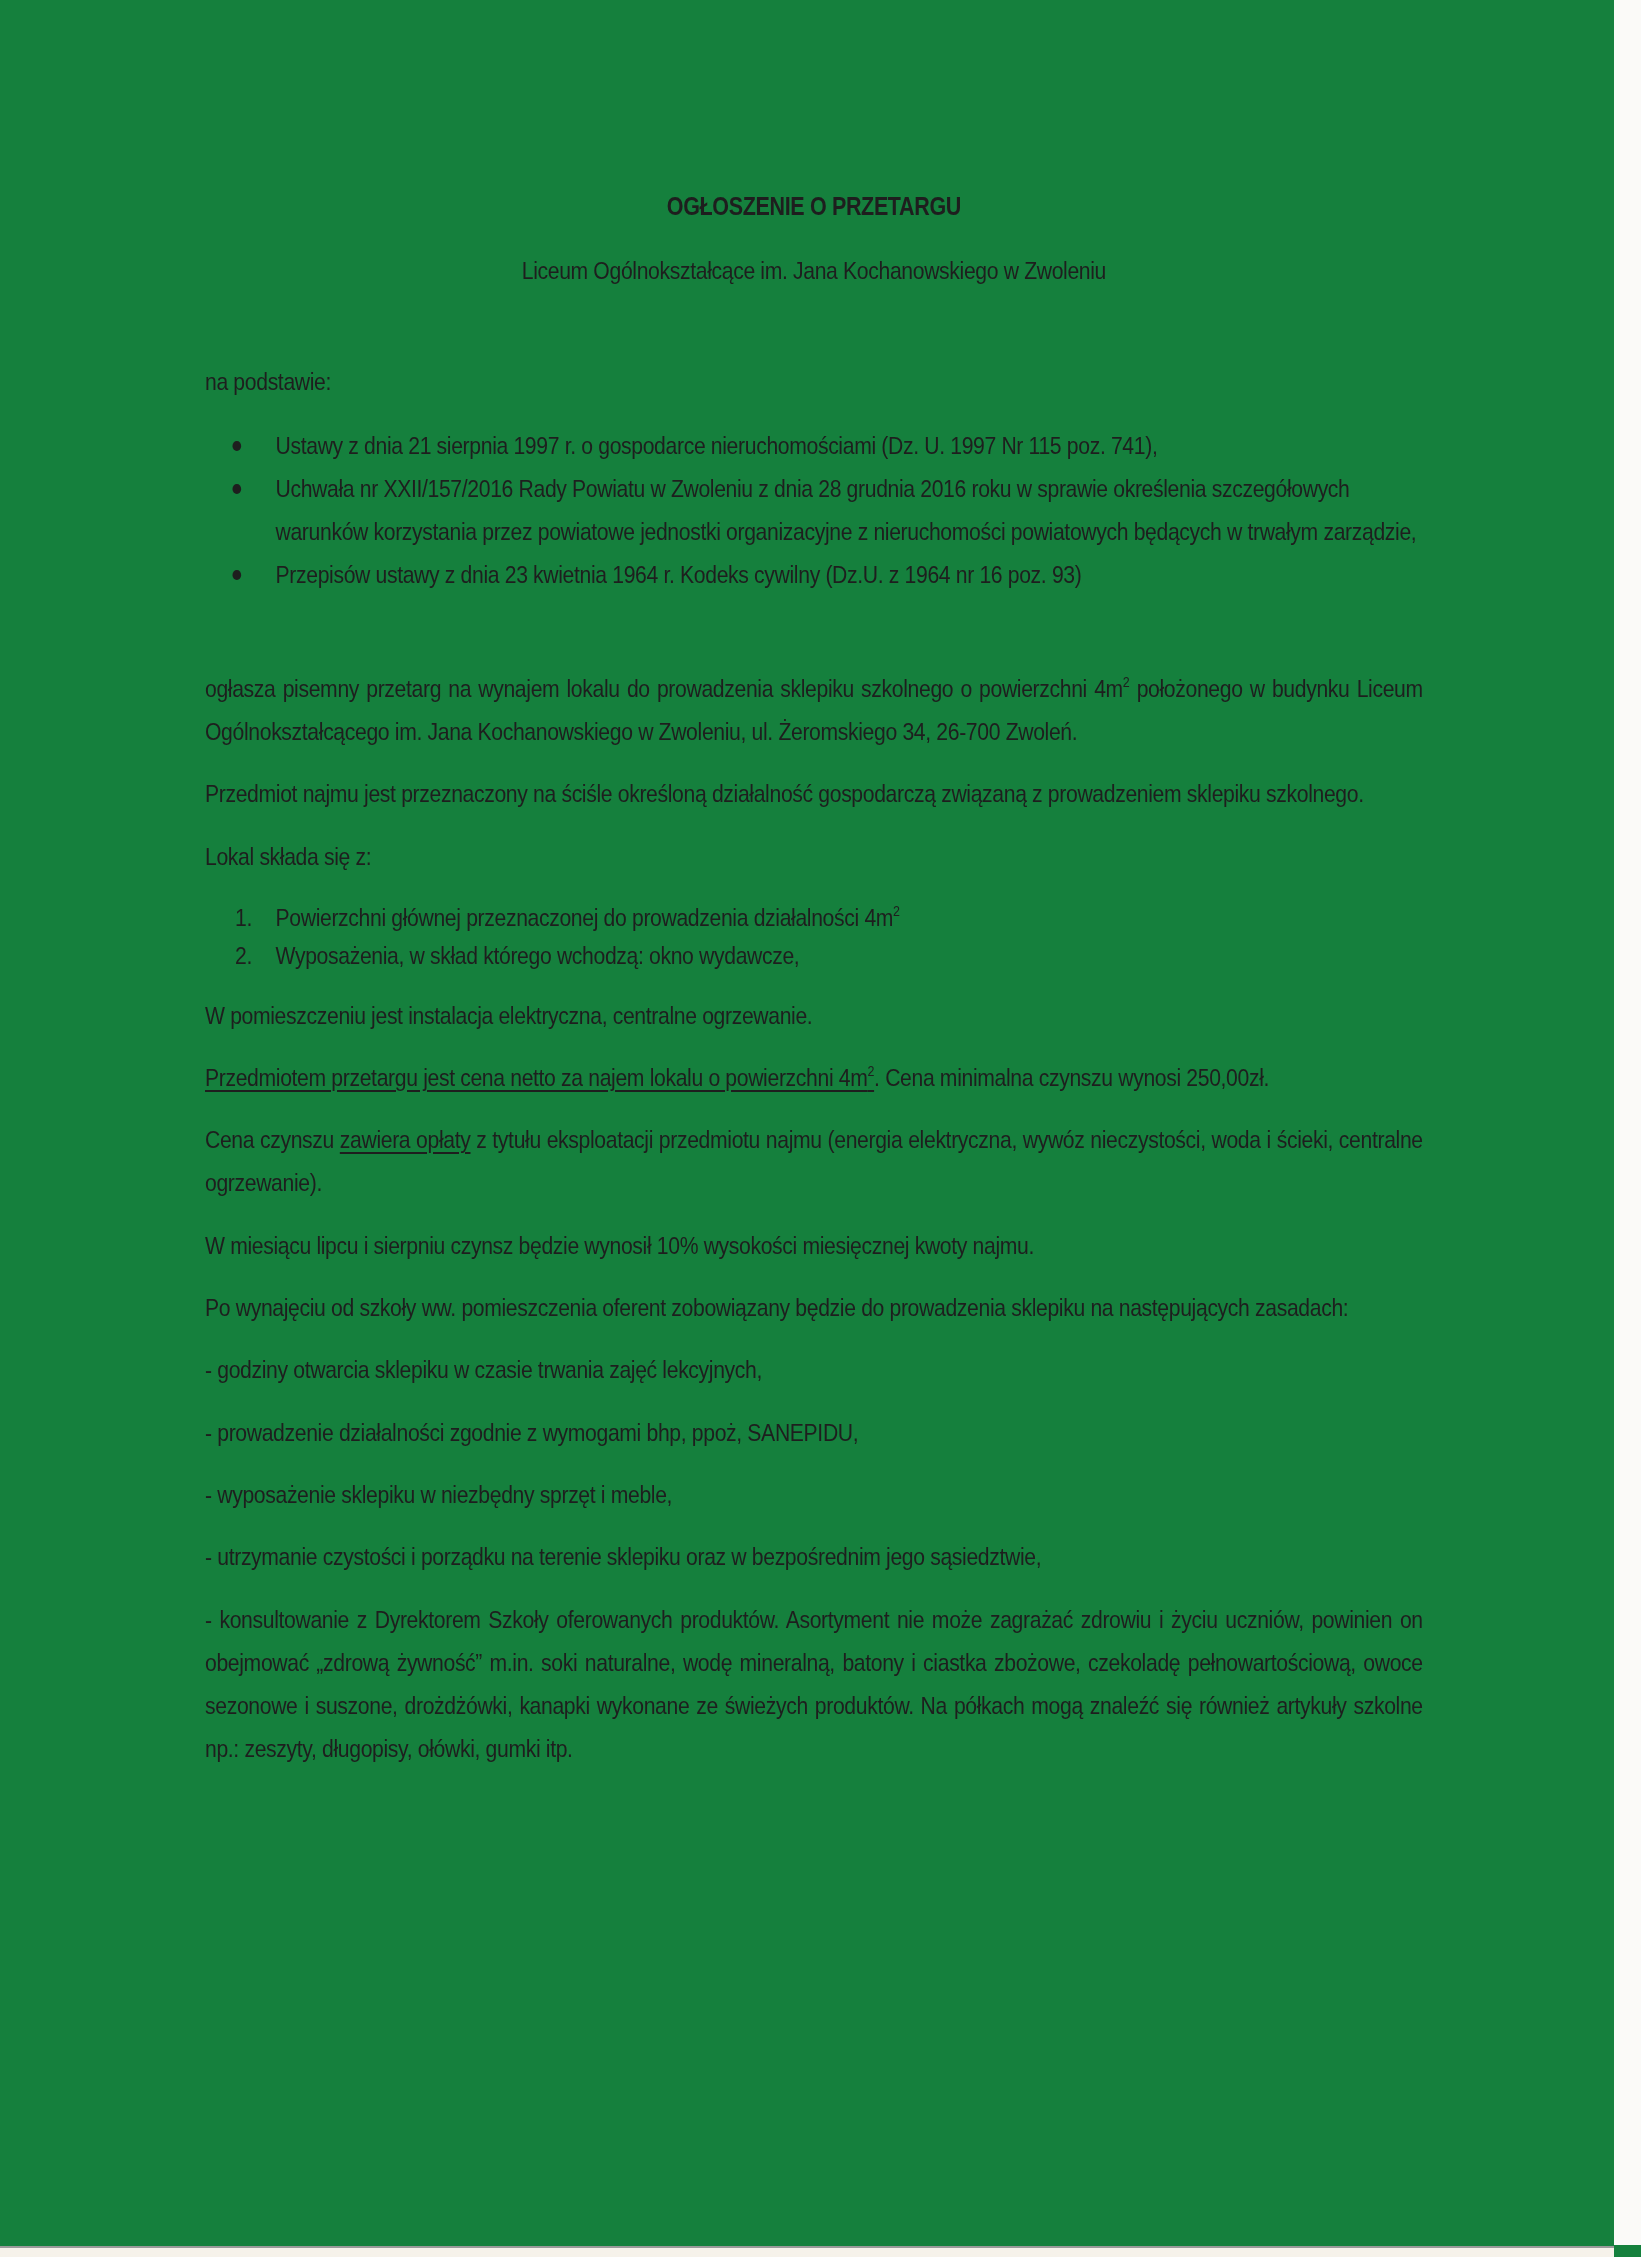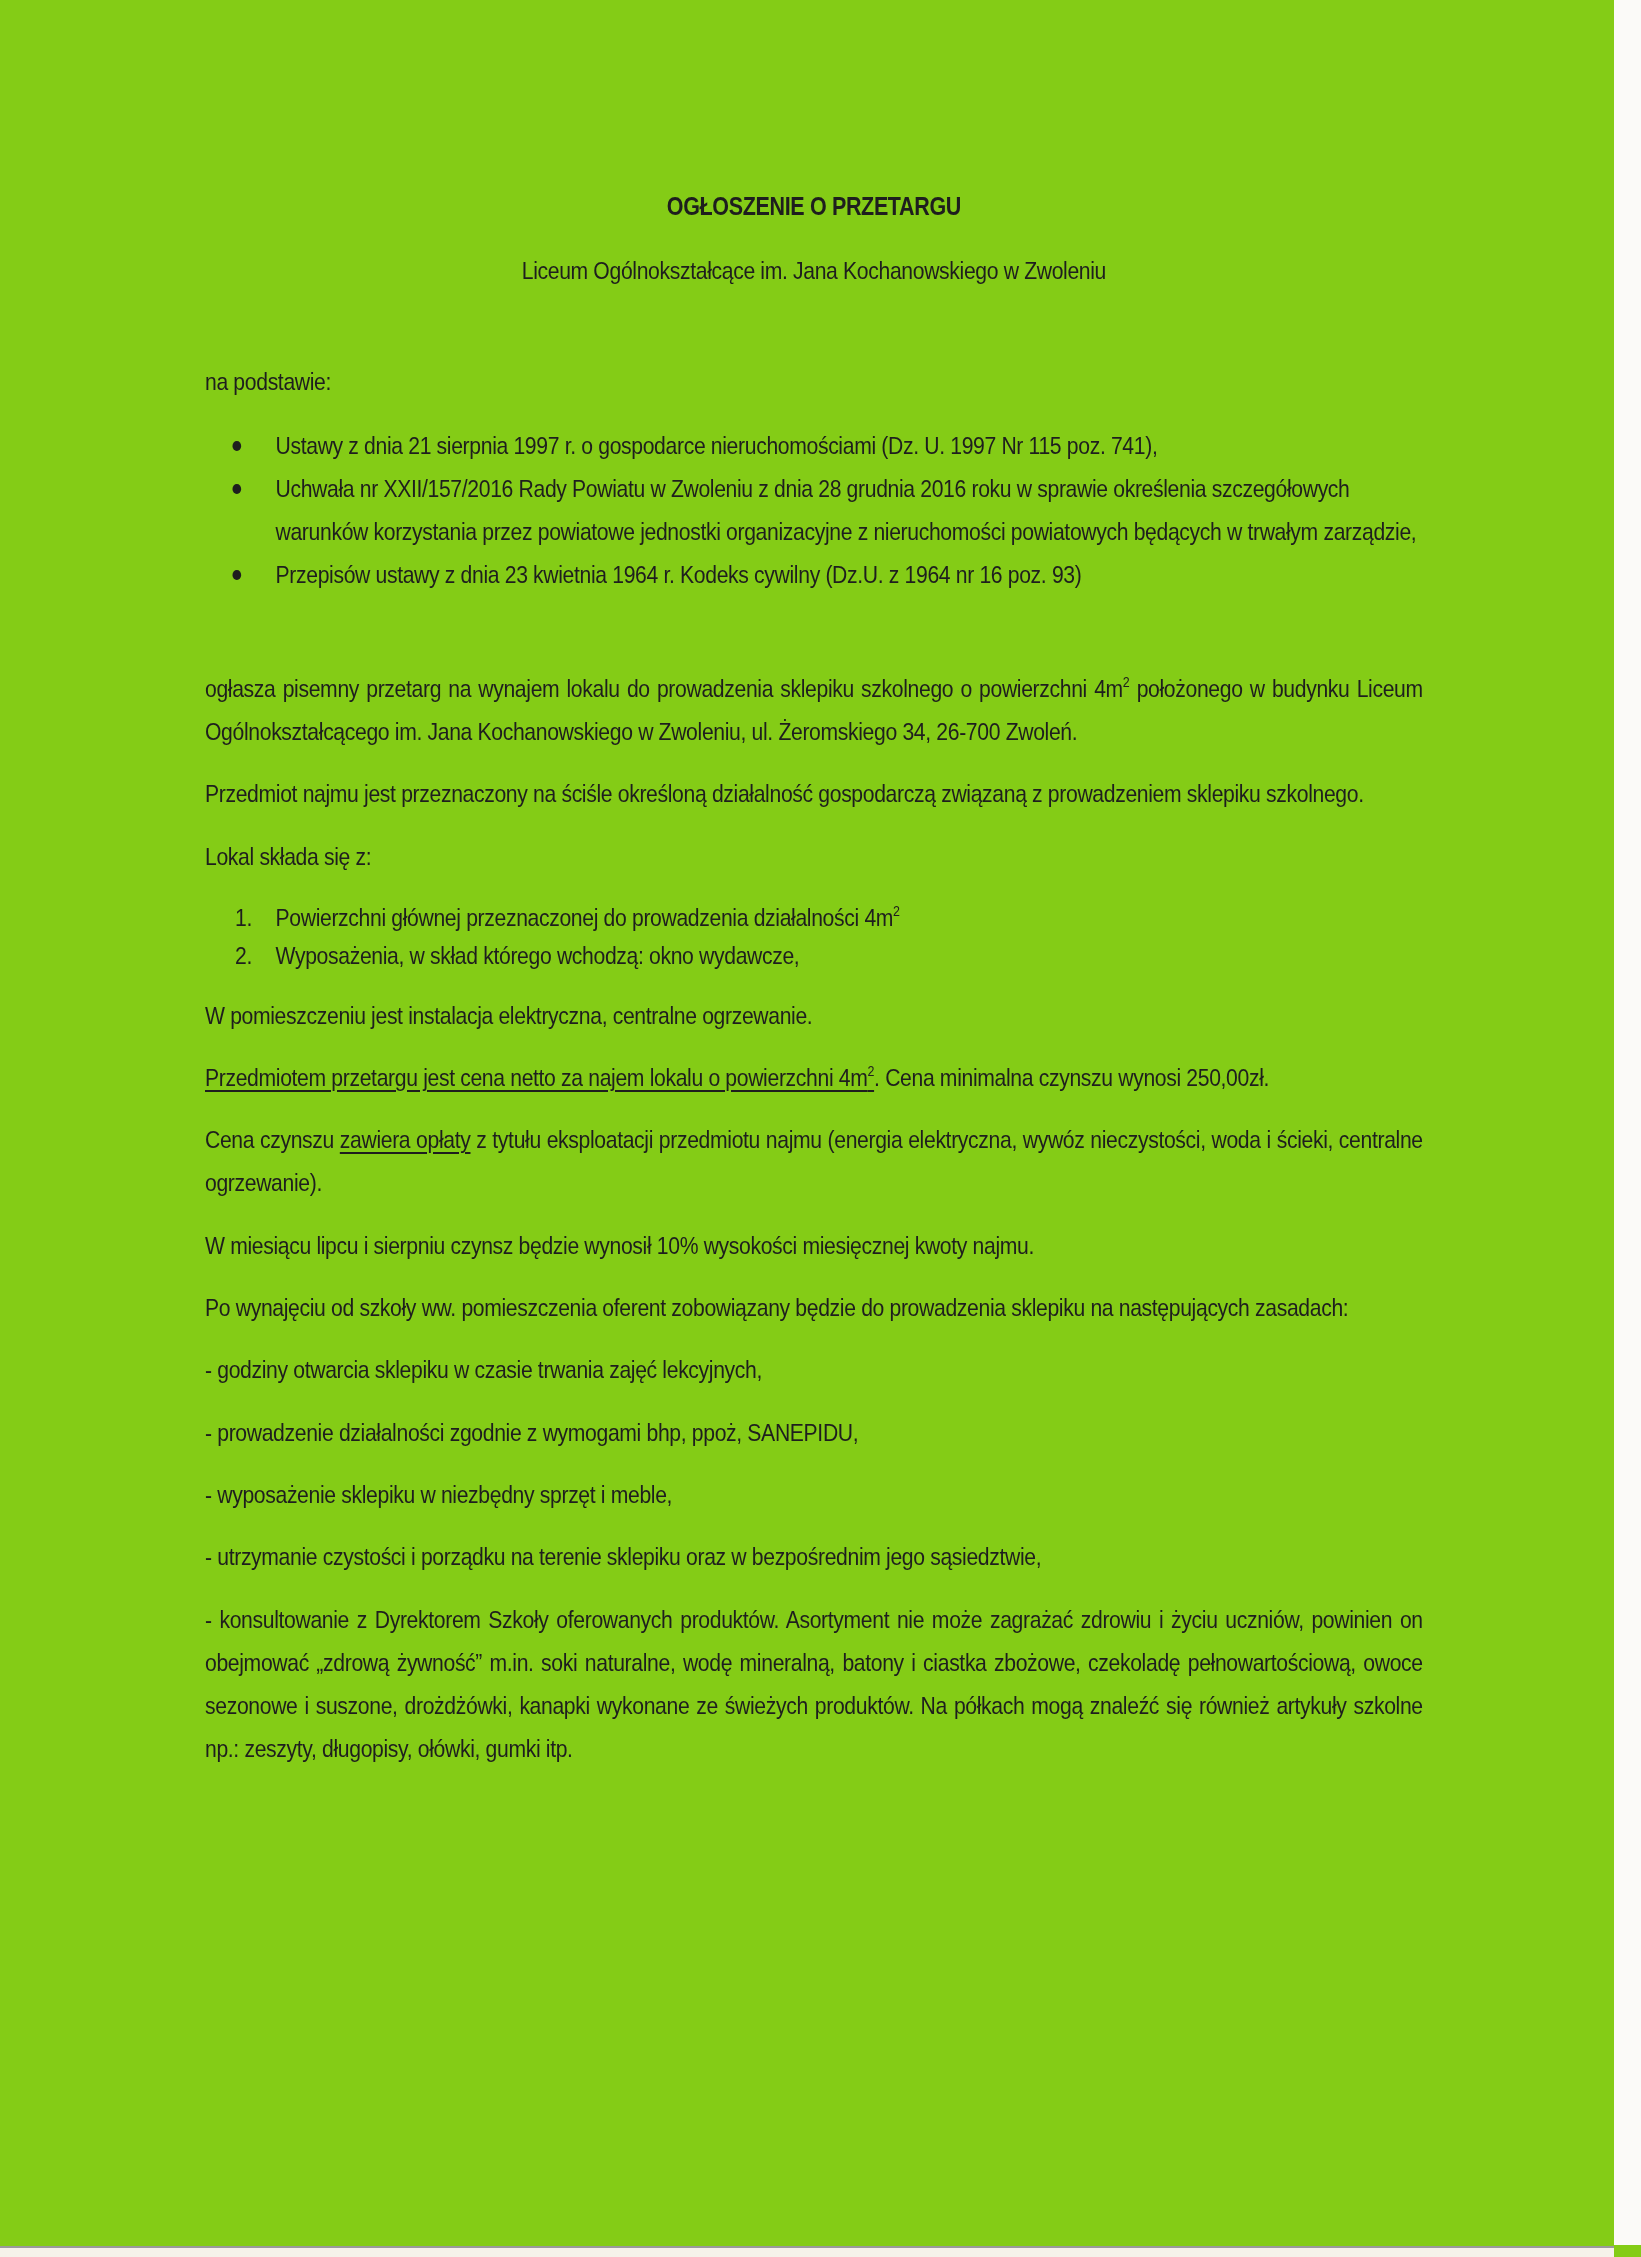--- a/index.html
+++ b/index.html
@@ -12,21 +12,21 @@
       height: 2257px;
       position: relative;
       overflow: hidden;
       font-family: "Liberation Sans", "DejaVu Sans", sans-serif;
       color: #1e1e1e;
     }
     .page {
       position: absolute;
       left: 0; top: 0;
       width: 1641px; height: 2257px;
-      background: #84cc16;
+      background: #15803d;
     }
     .scan-edge-bottom {
       position: absolute;
       left: 0; right: 27px;
       top: 2246px;
       height: 1.9px;
       background: #9a9a9a;
     }
     .scan-below {
       position: absolute;

